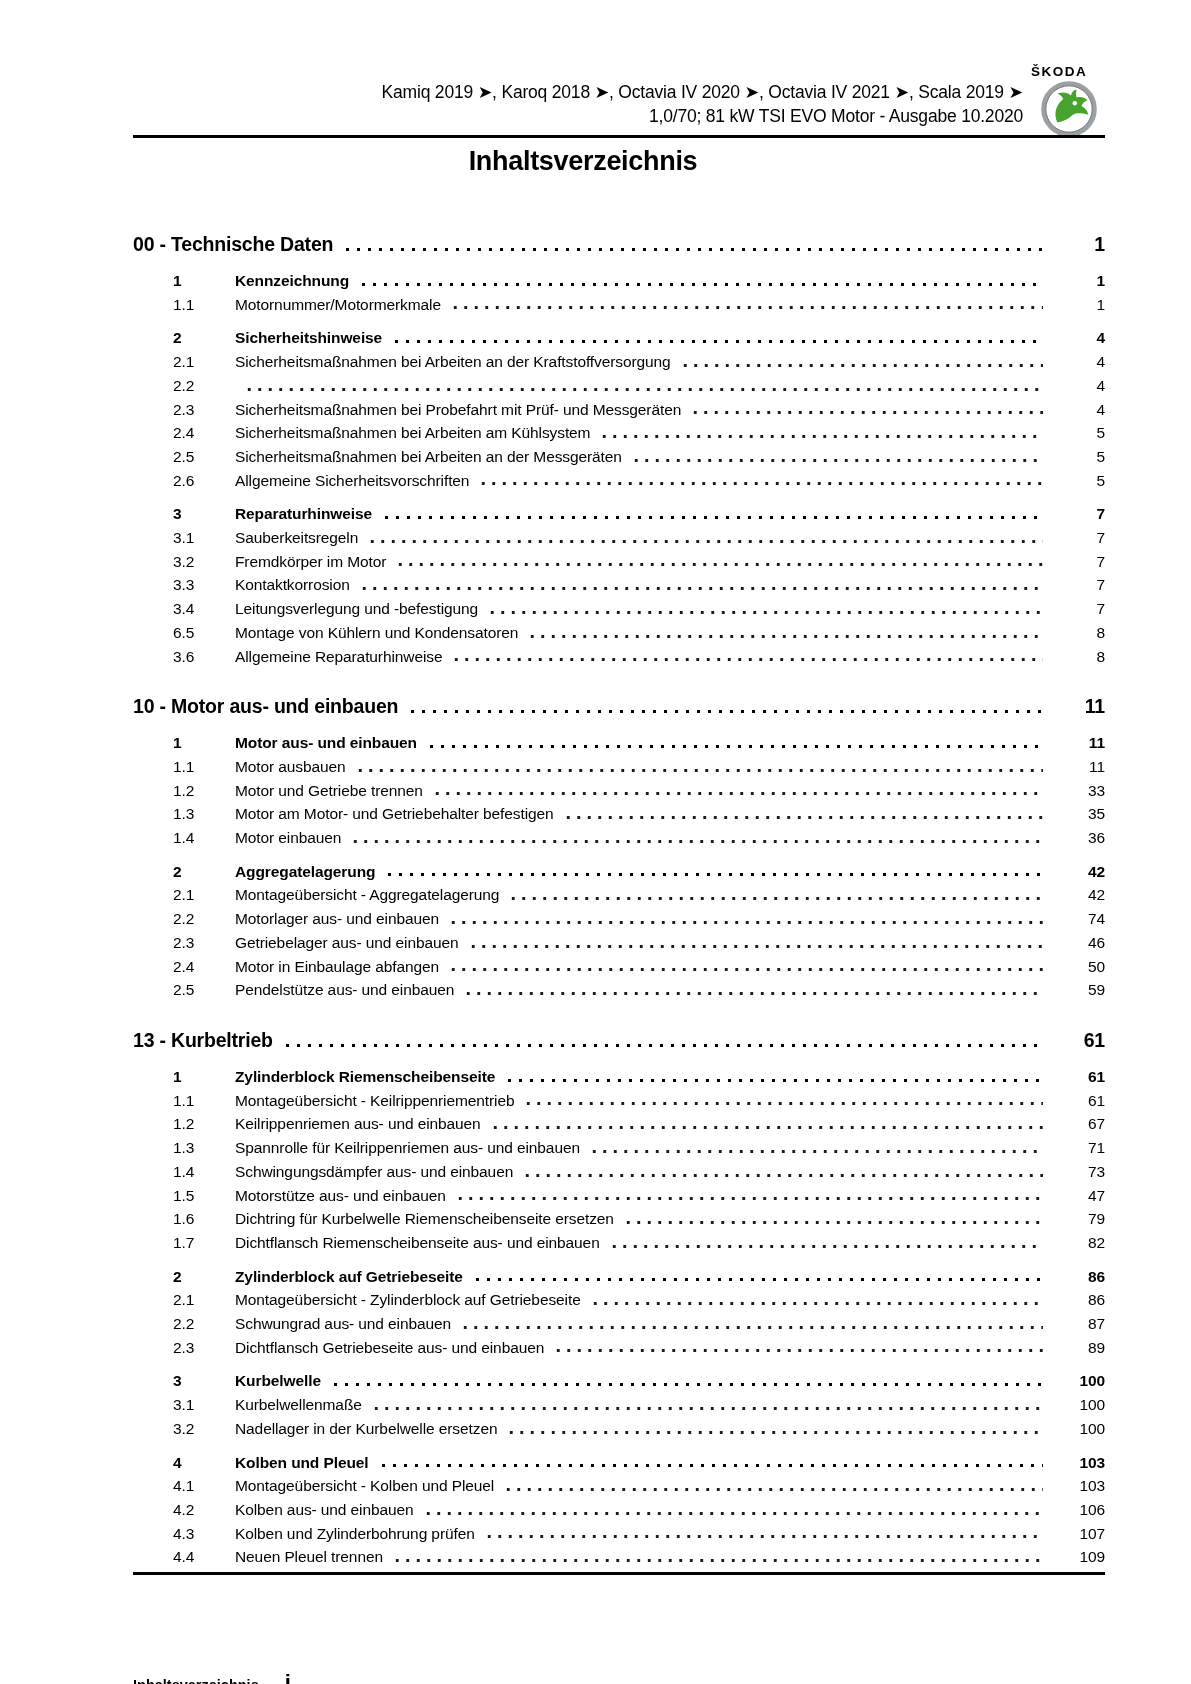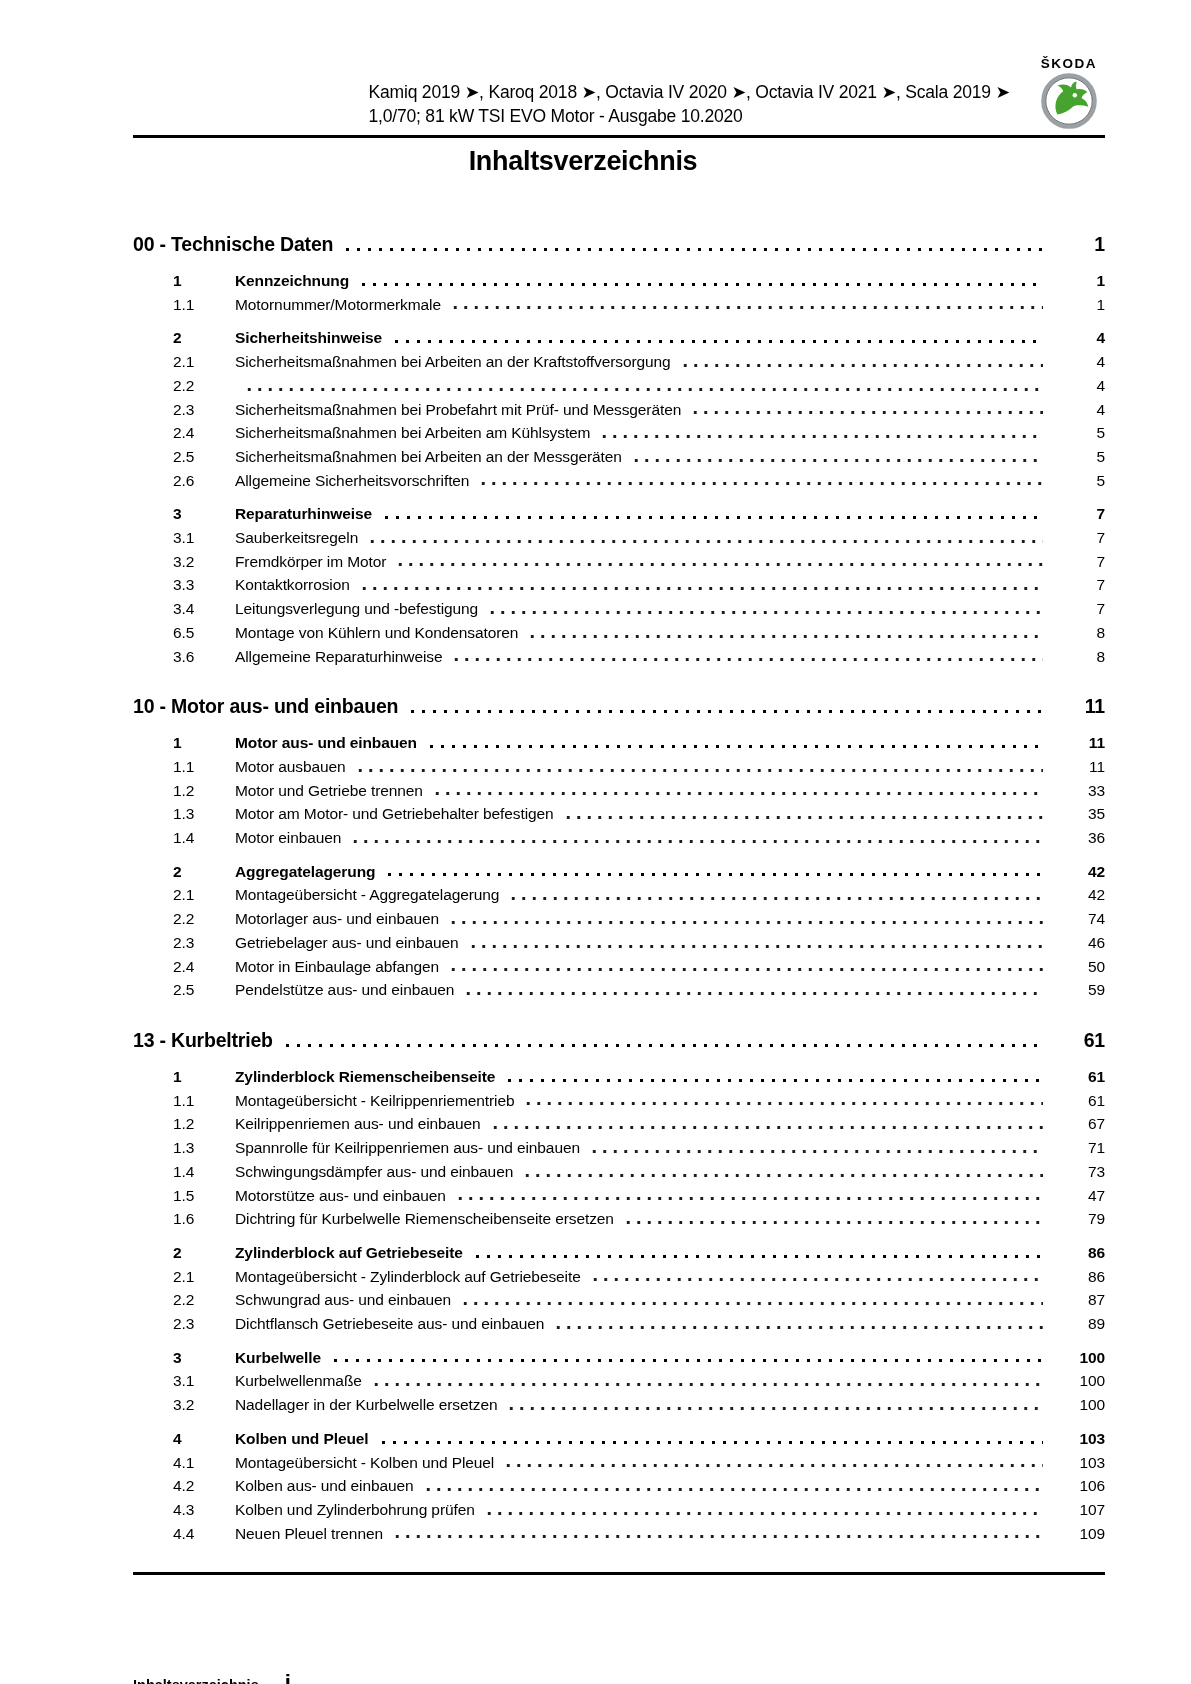--- a/index.html
+++ b/index.html
@@ -2,24 +2,24 @@
 <html><head>
 <meta charset="utf-8">
 <style>
   html,body { margin:0; padding:0; background:#ffffff; }
   .page {
     position:relative; width:1191px; height:1684px; background:#fff;
     font-family:"Liberation Sans", sans-serif; color:#000; overflow:hidden;
   }
   
   .header-text {
-    position:absolute; top:80px; right:181px; 
+    position:absolute; top:80px; right:168px; text-align:right;
     font-size:17.5px; line-height:24px; letter-spacing:-0.2px; white-space:nowrap;
   }
-  .logo { position:absolute; top:56px; right:84px; width:76px; text-align:center; }
+  .logo { position:absolute; top:64px; right:84px; width:76px; }
   .logo-word { font-size:13.5px; font-weight:700; letter-spacing:1.5px; margin-bottom:1px; }
   .logo svg { display:block; margin:0 auto; }
   .top-rule { position:absolute; top:135px; left:133px; width:972px; height:3px; background:#000; }
   
   .doc-title {
     position:absolute; top:146px; left:133px; width:900px; margin:0;
     text-align:center; font-size:27px; font-weight:700; letter-spacing:-0.3px;
   }
   
   #toc { position:absolute; top:206px; left:133px; width:972px; }
@@ -288,20 +288,26 @@
     <span class="label">Motorstütze aus- und einbauen</span>
     <span class="leader"></span>
     <span class="pg">47</span>
   </div>
       <div class="row sub">
     <span class="num">1.6</span>
     <span class="label">Dichtring für Kurbelwelle Riemenscheibenseite ersetzen</span>
     <span class="leader"></span>
     <span class="pg">79</span>
   </div>
+      <div class="row sub">
+    <span class="num">1.7</span>
+    <span class="label">Dichtflansch Riemenscheibenseite aus- und einbauen</span>
+    <span class="leader"></span>
+    <span class="pg">82</span>
+  </div>
       <div class="row section">
     <span class="num">2</span>
     <span class="label">Zylinderblock auf Getriebeseite</span>
     <span class="leader"></span>
     <span class="pg">86</span>
   </div>
       <div class="row sub">
     <span class="num">2.1</span>
     <span class="label">Montageübersicht - Zylinderblock auf Getriebeseite</span>
     <span class="leader"></span>

